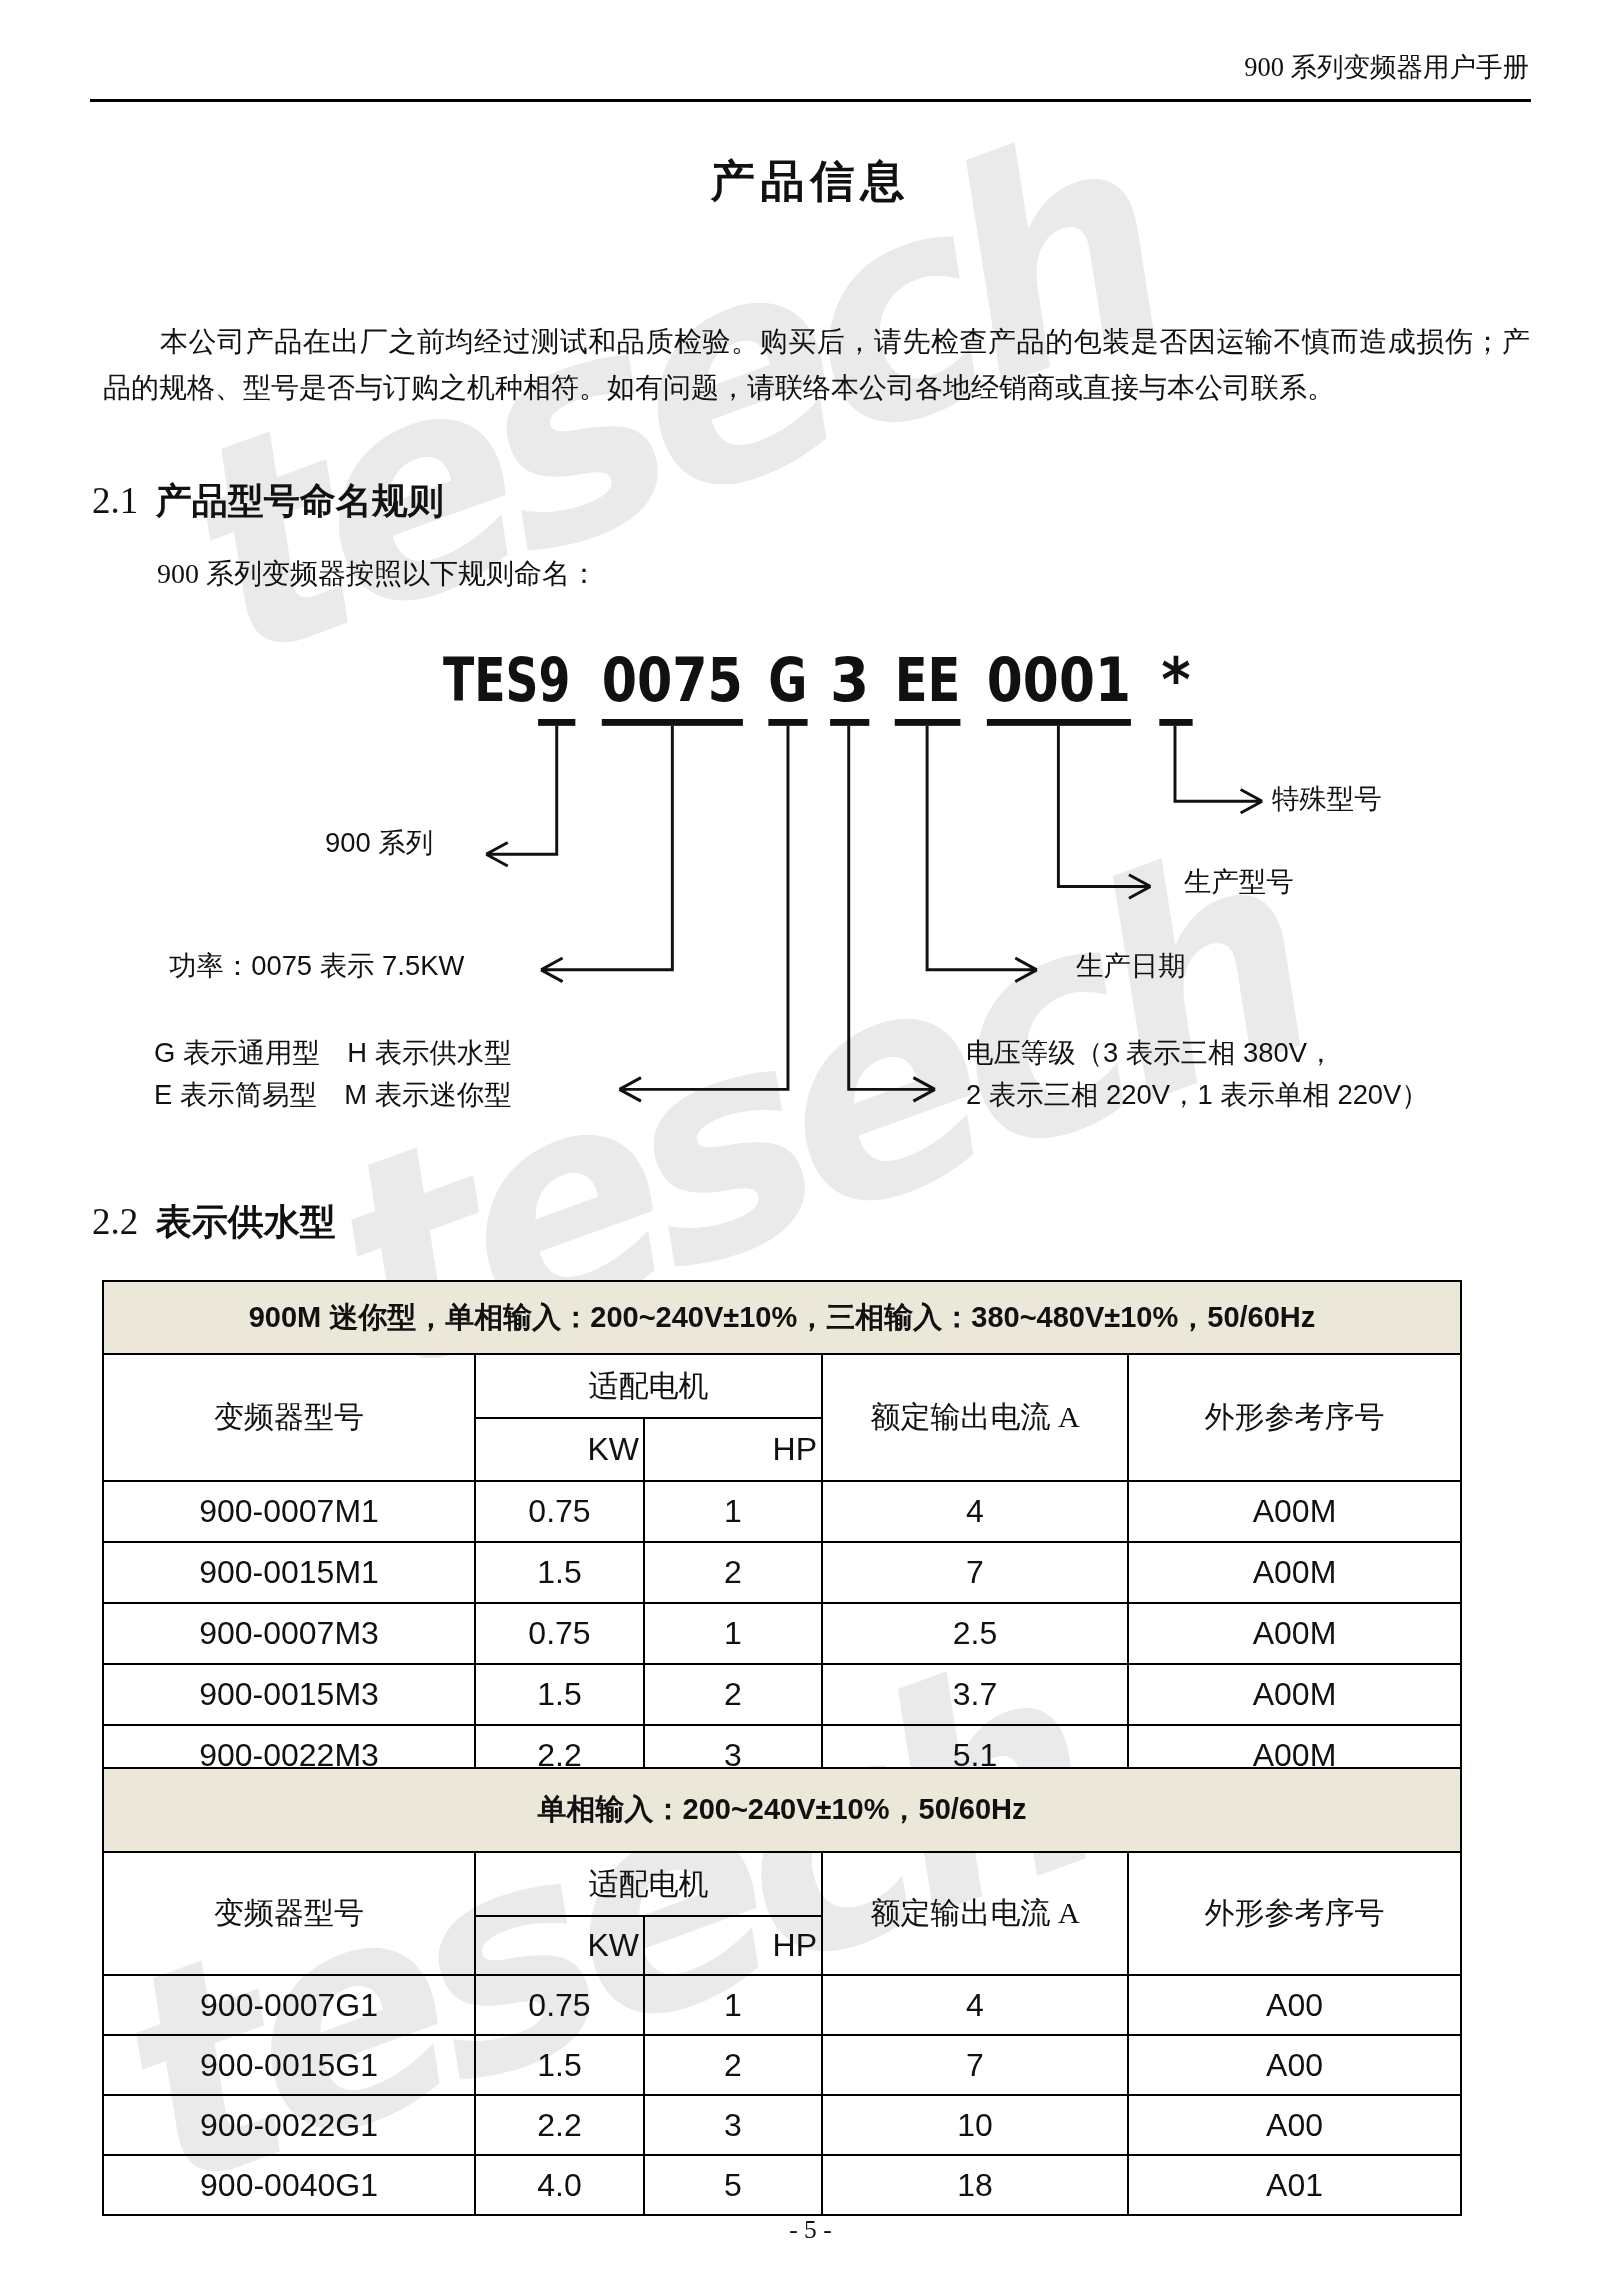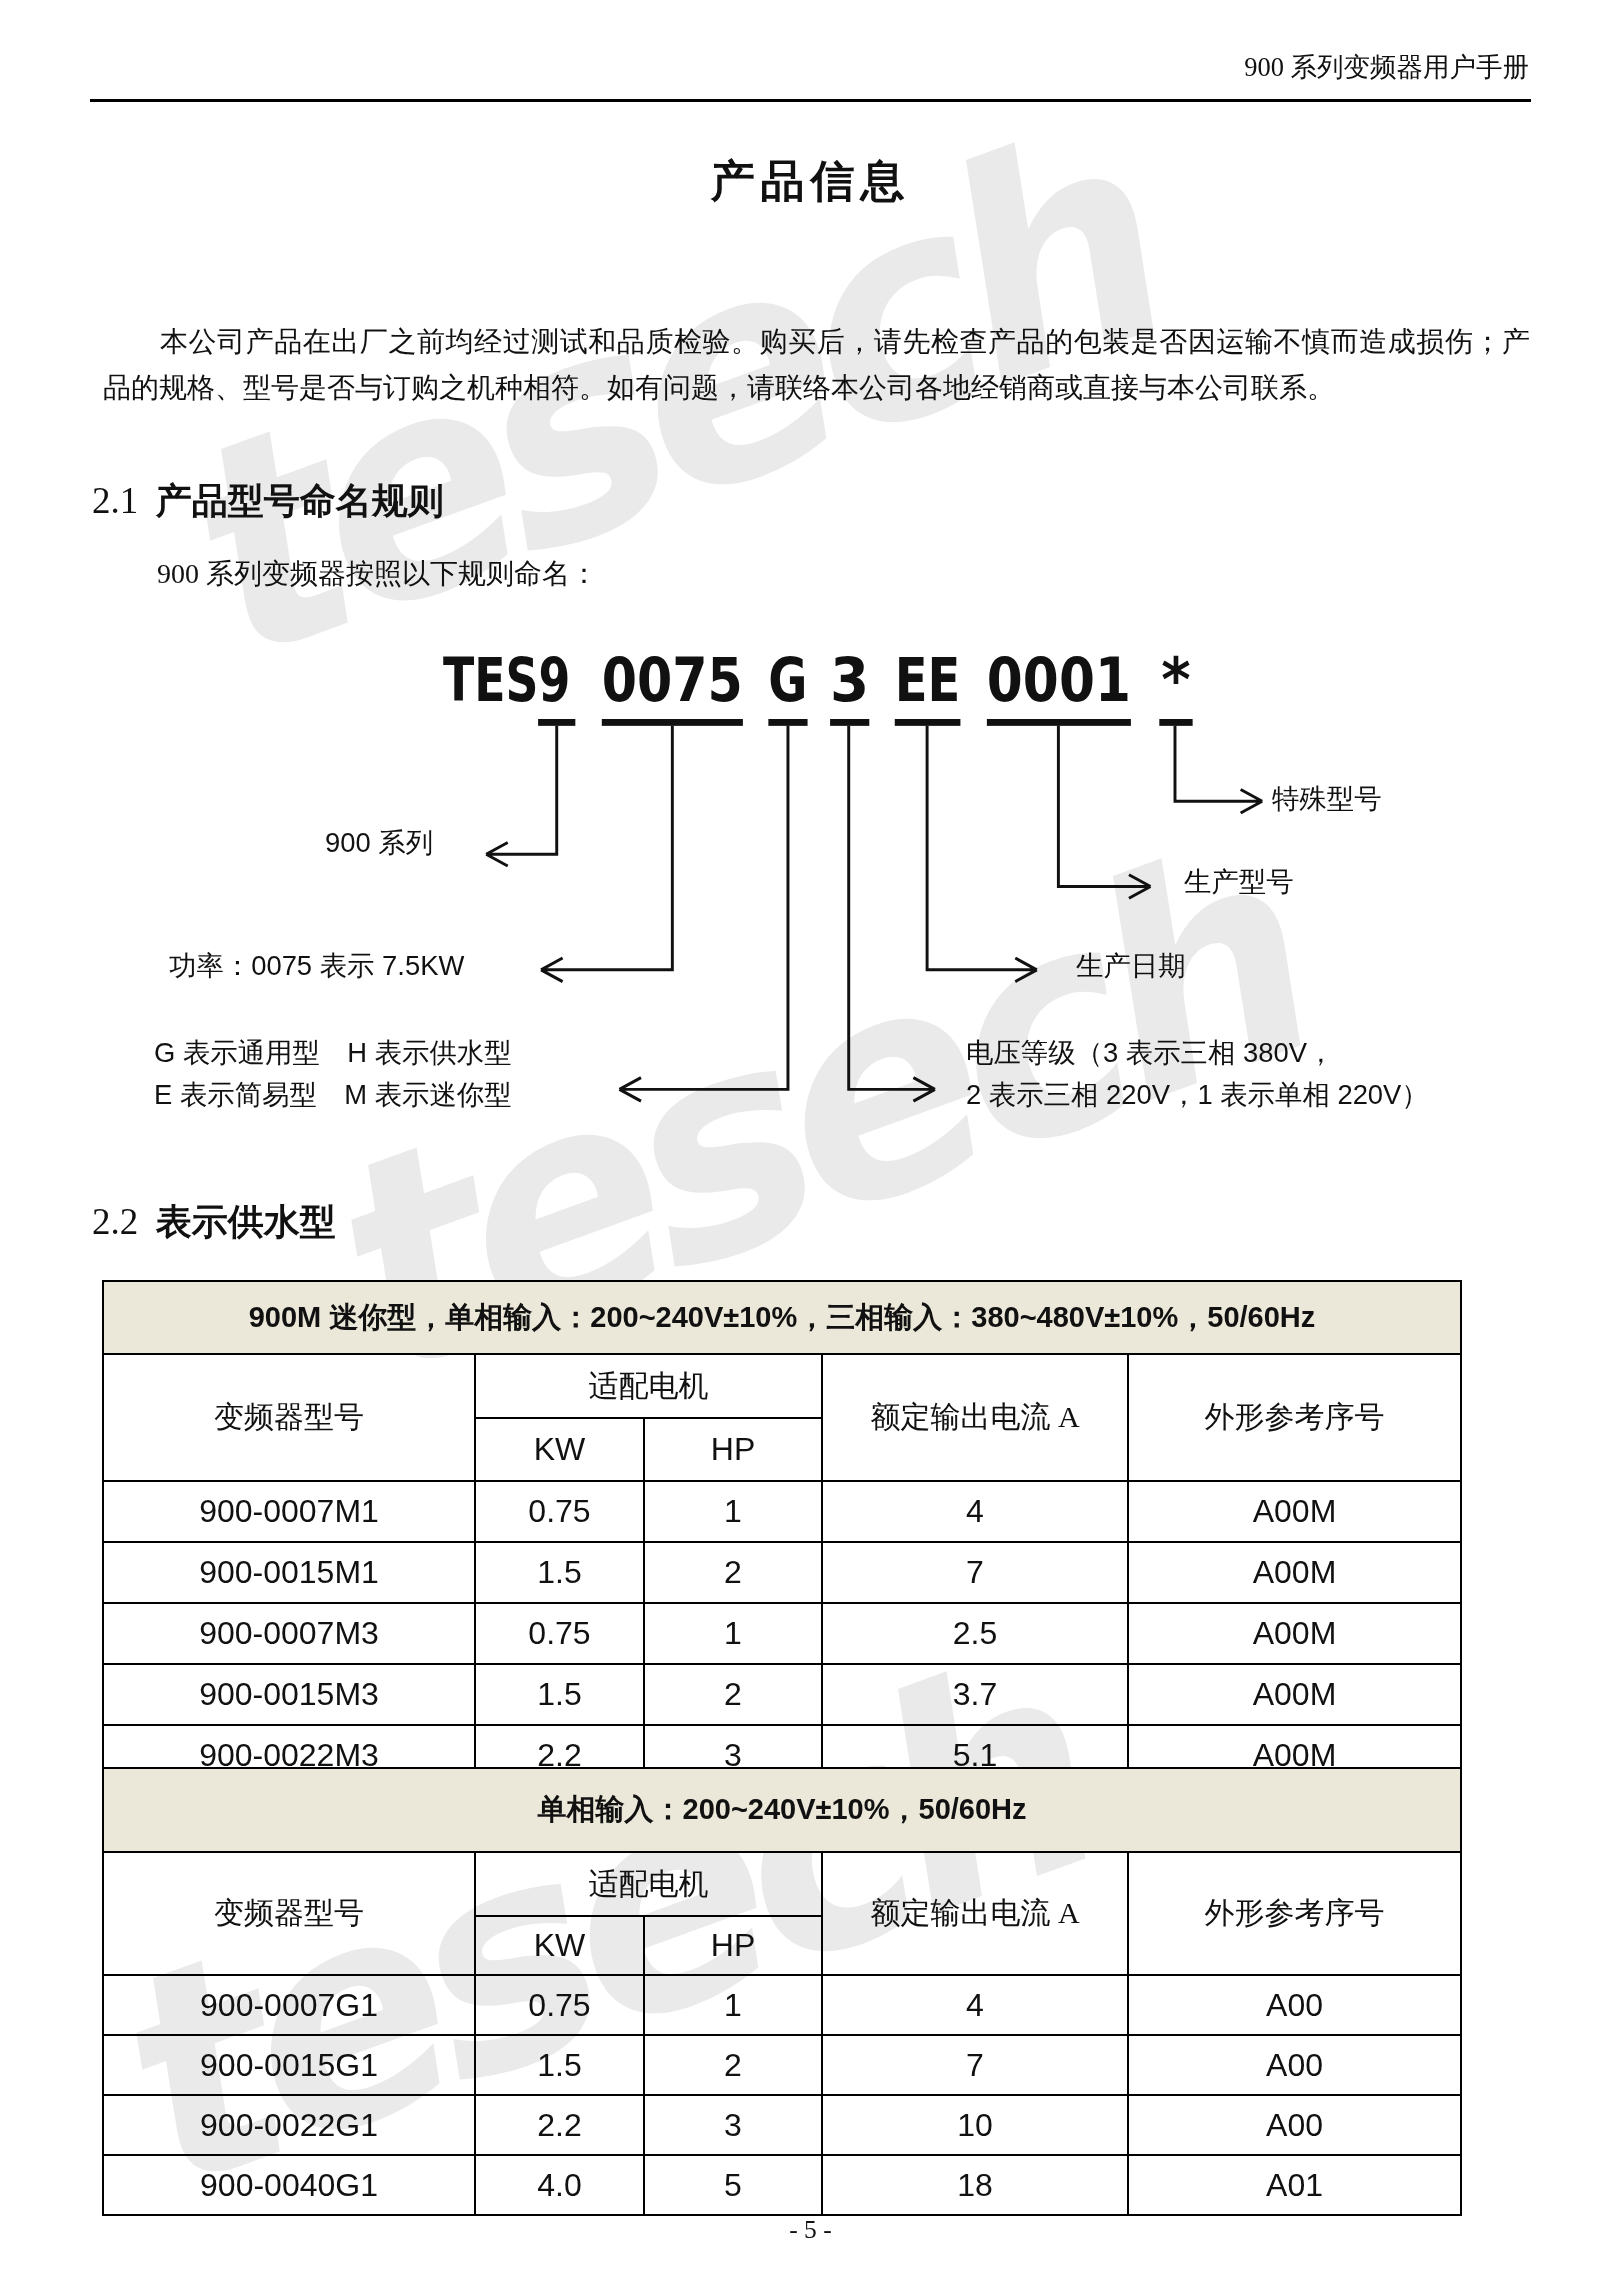--- a/index.html
+++ b/index.html
@@ -82,21 +82,21 @@
     border:2px solid #000; text-align:center; vertical-align:middle;
     padding:4px; color:#111;
   }
   .band td {
     background:#ebe8d9; font-family:"Liberation Sans","DejaVu Sans",sans-serif;
     font-weight:bold; font-size:29px; height:63px;
   }
   .t2 .band td { height:74px; }
   .zh-head { font-family:"Liberation Serif","DejaVu Serif",serif; font-size:30px; }
   .hrow1 td { height:54px; }
-  .hrow2 td { height:53px; font-family:"Liberation Sans","DejaVu Sans",sans-serif; font-size:32px; }
+  .hrow2 td { height:53px; font-family:"Liberation Sans","DejaVu Sans",sans-serif; font-size:32px;text-align:right; }
   .t2 .hrow2 td { height:49px; }
   .drow td { height:51px; font-family:"Liberation Sans","DejaVu Sans",sans-serif; font-size:32px; }
   .t2 .drow td { height:50px; }
   
   .footer {
     position:absolute; top:2215px; left:0; width:100%; text-align:center;
     font-size:25.5px; z-index:1;
   }
 </style>
 </head>

